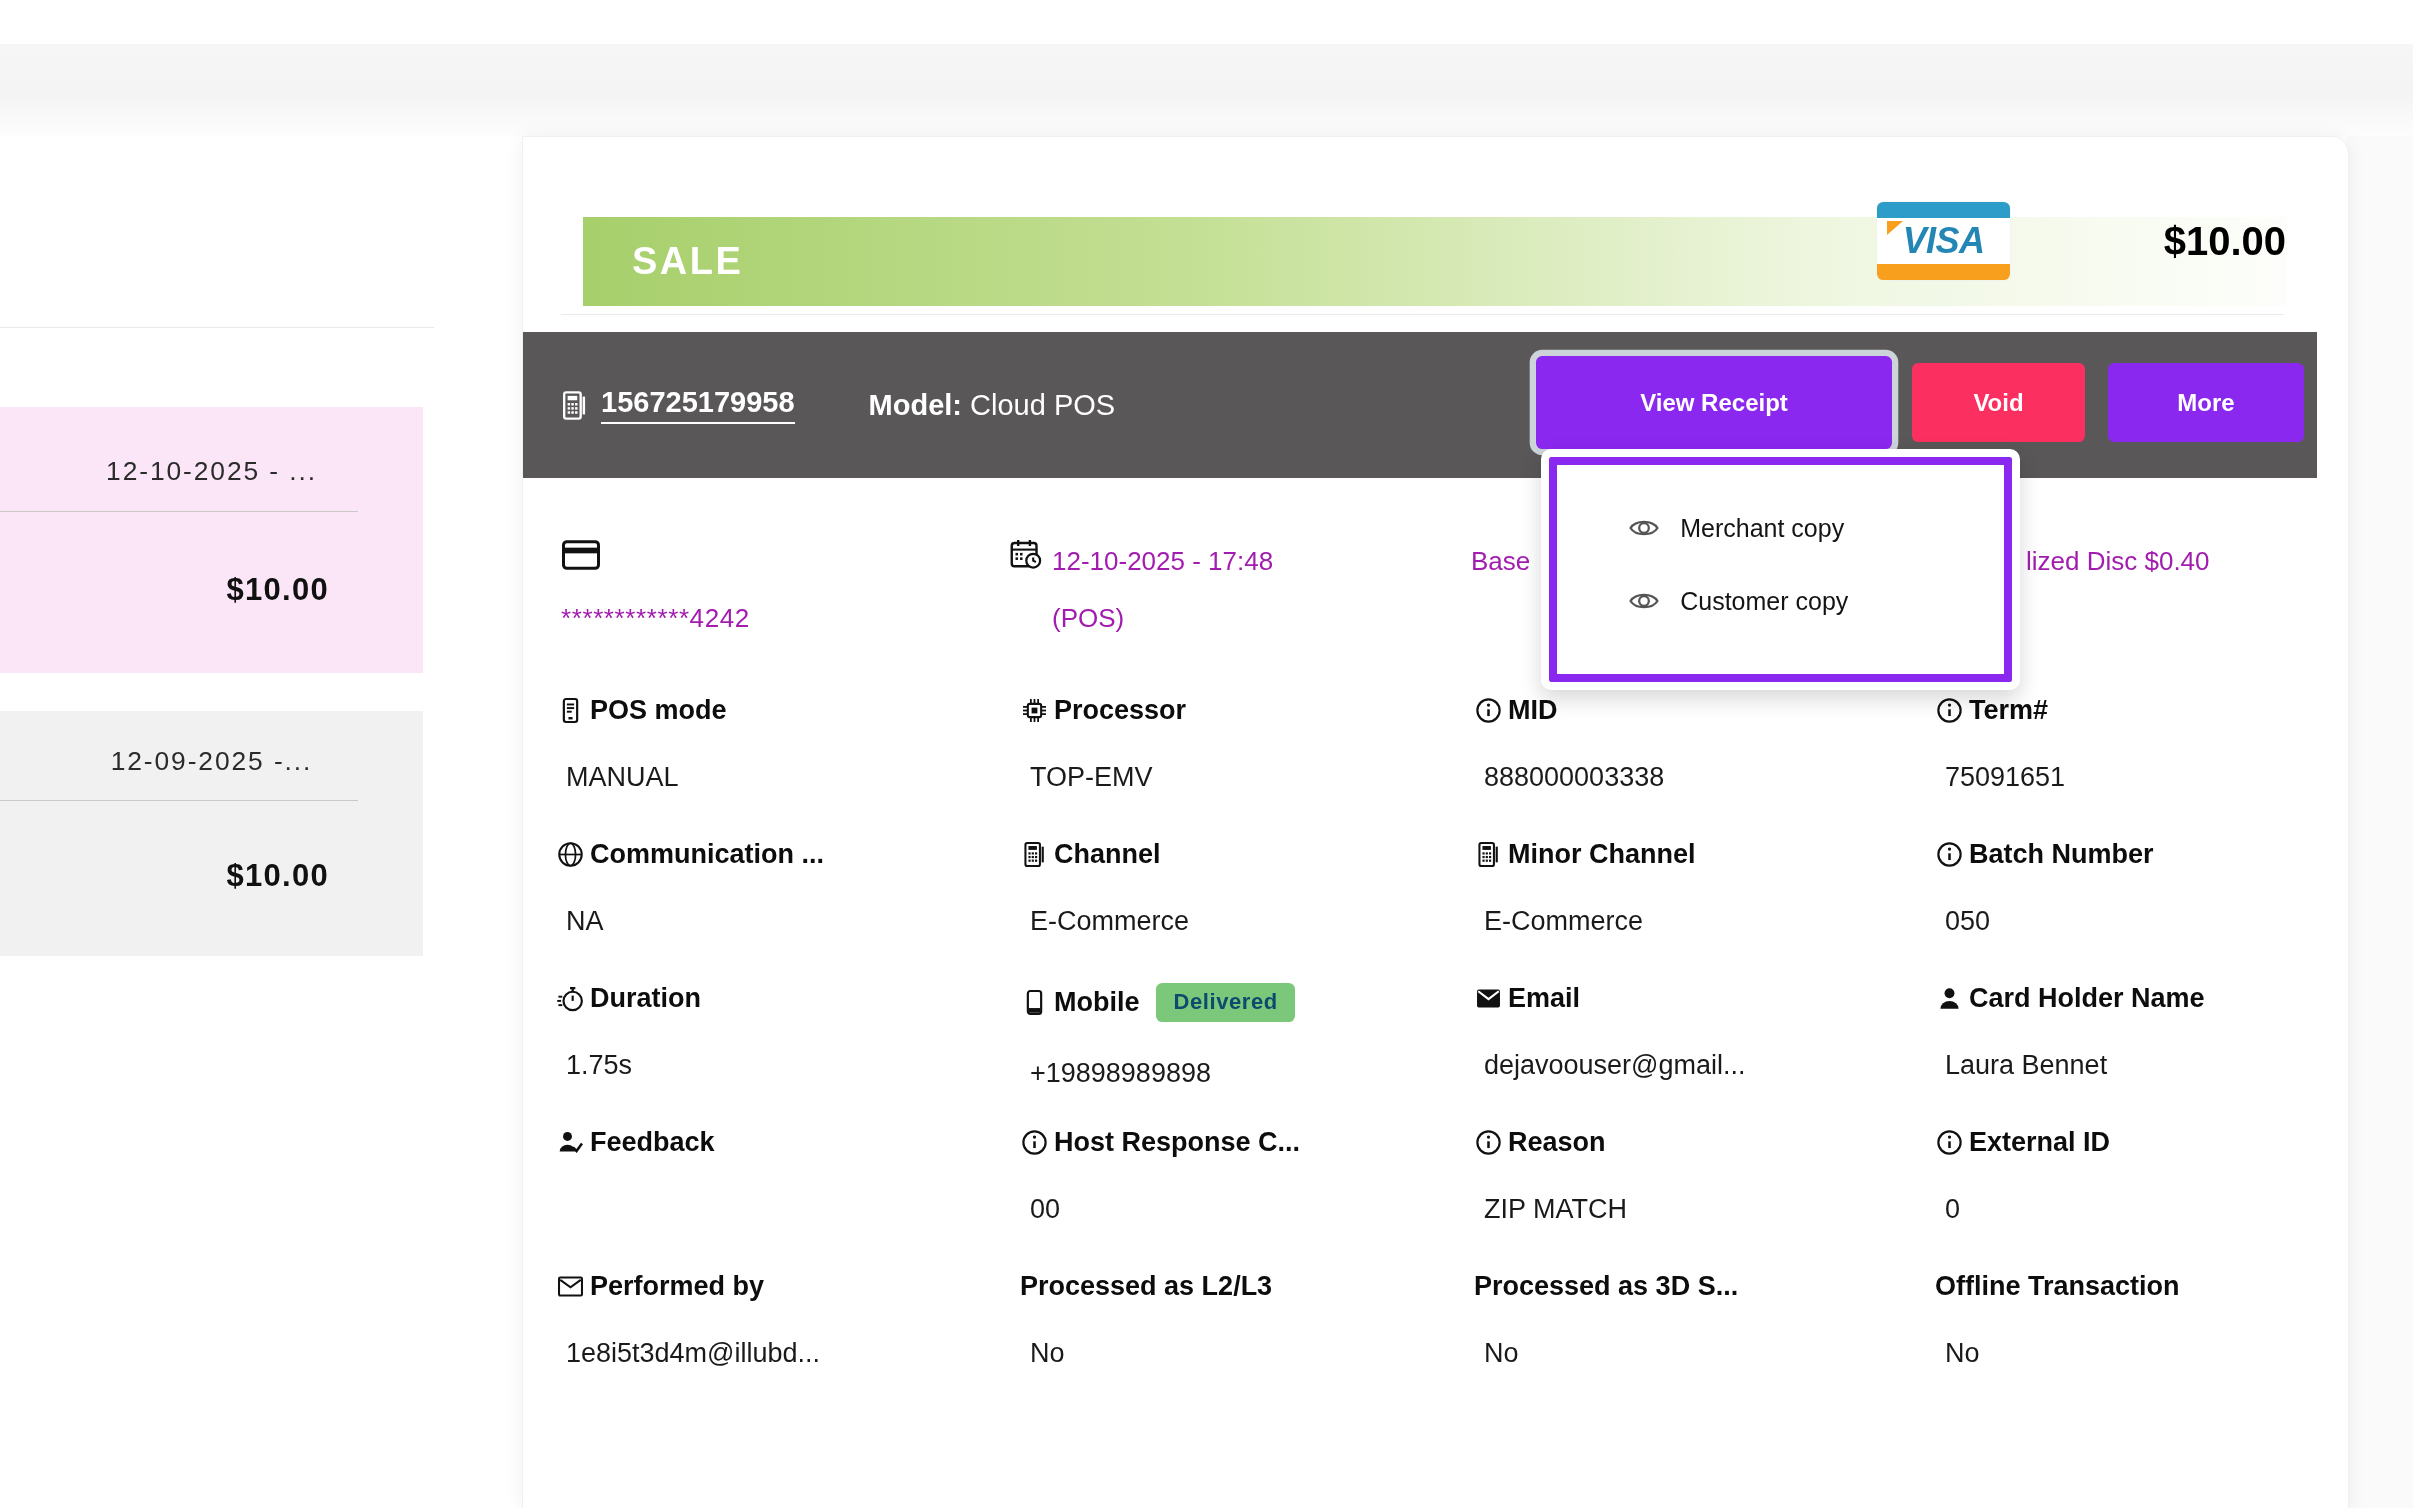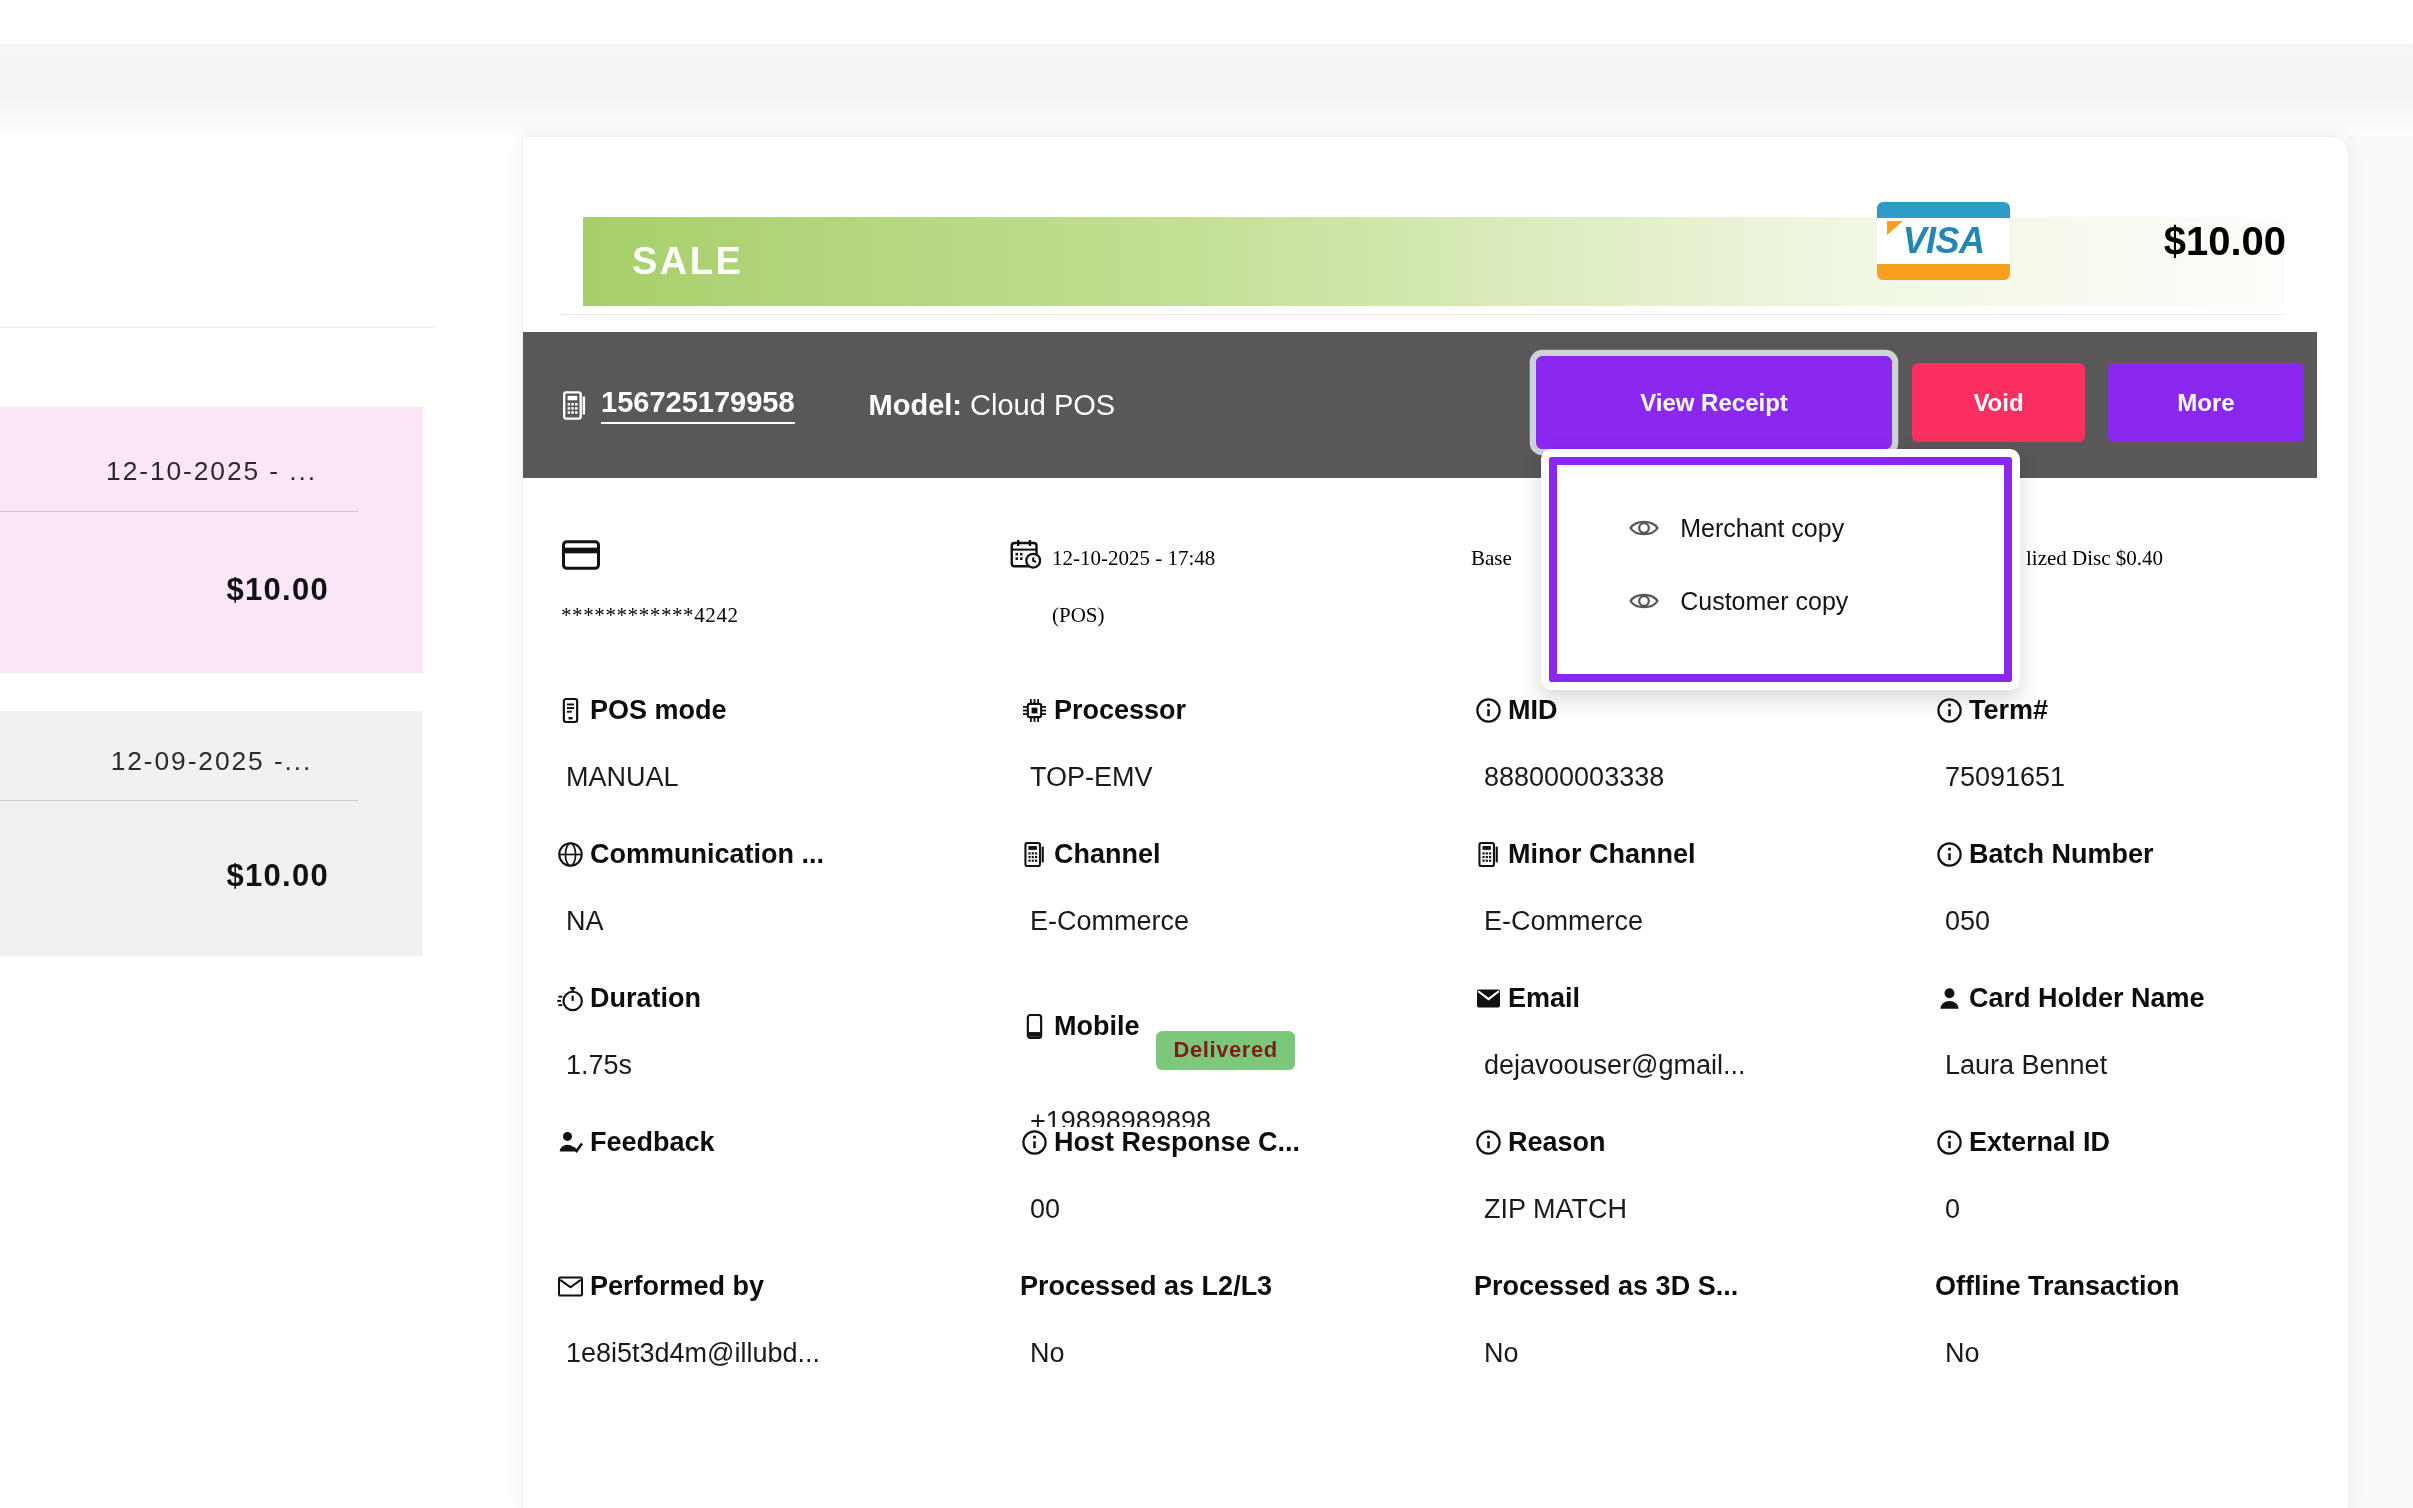--- a/index.html
+++ b/index.html
@@ -59,35 +59,35 @@
             box-shadow:0 8.8px 21.4px rgba(0,0,0,.16);}
   .dropdown-inner{border:8.2px solid #8b28ef;border-radius:2.5px;height:100%;box-sizing:border-box;
                   background:#fff;padding-top:26.4px;}
   .dd-item{display:flex;align-items:center;height:73px;padding-left:70px;cursor:pointer;}
   .dd-item .eye{width:34px;height:34px;color:#555;margin-right:19px;flex:0 0 auto;}
   .dd-item .dd-label{font-size:25px;color:#141414;}
   
   .sum-icon{position:absolute;color:#111;}
   .i-card{left:38px;top:401px;width:40px;height:34px;}
   .i-cal{left:485px;top:400px;width:36px;height:36px;}
-  .sum-text{position:absolute;font-size:21px;color:#000000;font-family:Liberation Serif, serif;}
+  .sum-text{position:absolute;font-size:26px;color:#a21caf;}
   .masked{left:38px;top:466px;letter-spacing:0.6px;}
   .dt{left:529px;top:409px;}
   .dt2{left:529px;top:466px;}
   .base-frag{left:948px;top:409px;}
   .disc-frag{left:1503px;top:409px;}
   
   .fields-grid{position:absolute;left:33px;top:558px;width:1760px;display:grid;
                grid-template-columns:464px 454px 461px 1fr;grid-auto-rows:144px;}
   .cell{overflow:hidden;}
   .f-label{display:flex;align-items:center;font-weight:bold;font-size:27px;color:#0d0d0d;}
   .f-icon{display:inline-flex;margin-right:5px;}
   .fi{width:29px;height:29px;color:#111;}
-  .f-badge{display:inline-block;margin-left:16.3px;background:#7cc87a;color:#7f1d1d;font-size:22px;
-           font-weight:bold;border-radius:6.3px;padding:6.3px 17.6px;letter-spacing:0.6px;margin-top:48px;}
+  .f-badge{display:inline-block;margin-left:16.3px;background:#7cc87a;color:#0c4a6e;font-size:22px;
+           font-weight:bold;border-radius:6.3px;padding:6.3px 17.6px;letter-spacing:0.6px;}
   .f-value{font-size:27px;color:#1a1a1a;margin-top:36px;padding-left:10px;}
   .hidden-defs{position:absolute;width:0;height:0;overflow:hidden;}
 </style>
 </head>
 <body>
 
 <svg class="hidden-defs" xmlns="http://www.w3.org/2000/svg">
   <symbol id="sym-info-icon" viewBox="0 0 24 24">
     <circle cx="12" cy="12" r="9.2" fill="none" stroke="currentColor" stroke-width="1.8"></circle>
     <line x1="12" y1="11" x2="12" y2="16.6" stroke="currentColor" stroke-width="2.1"></line>

